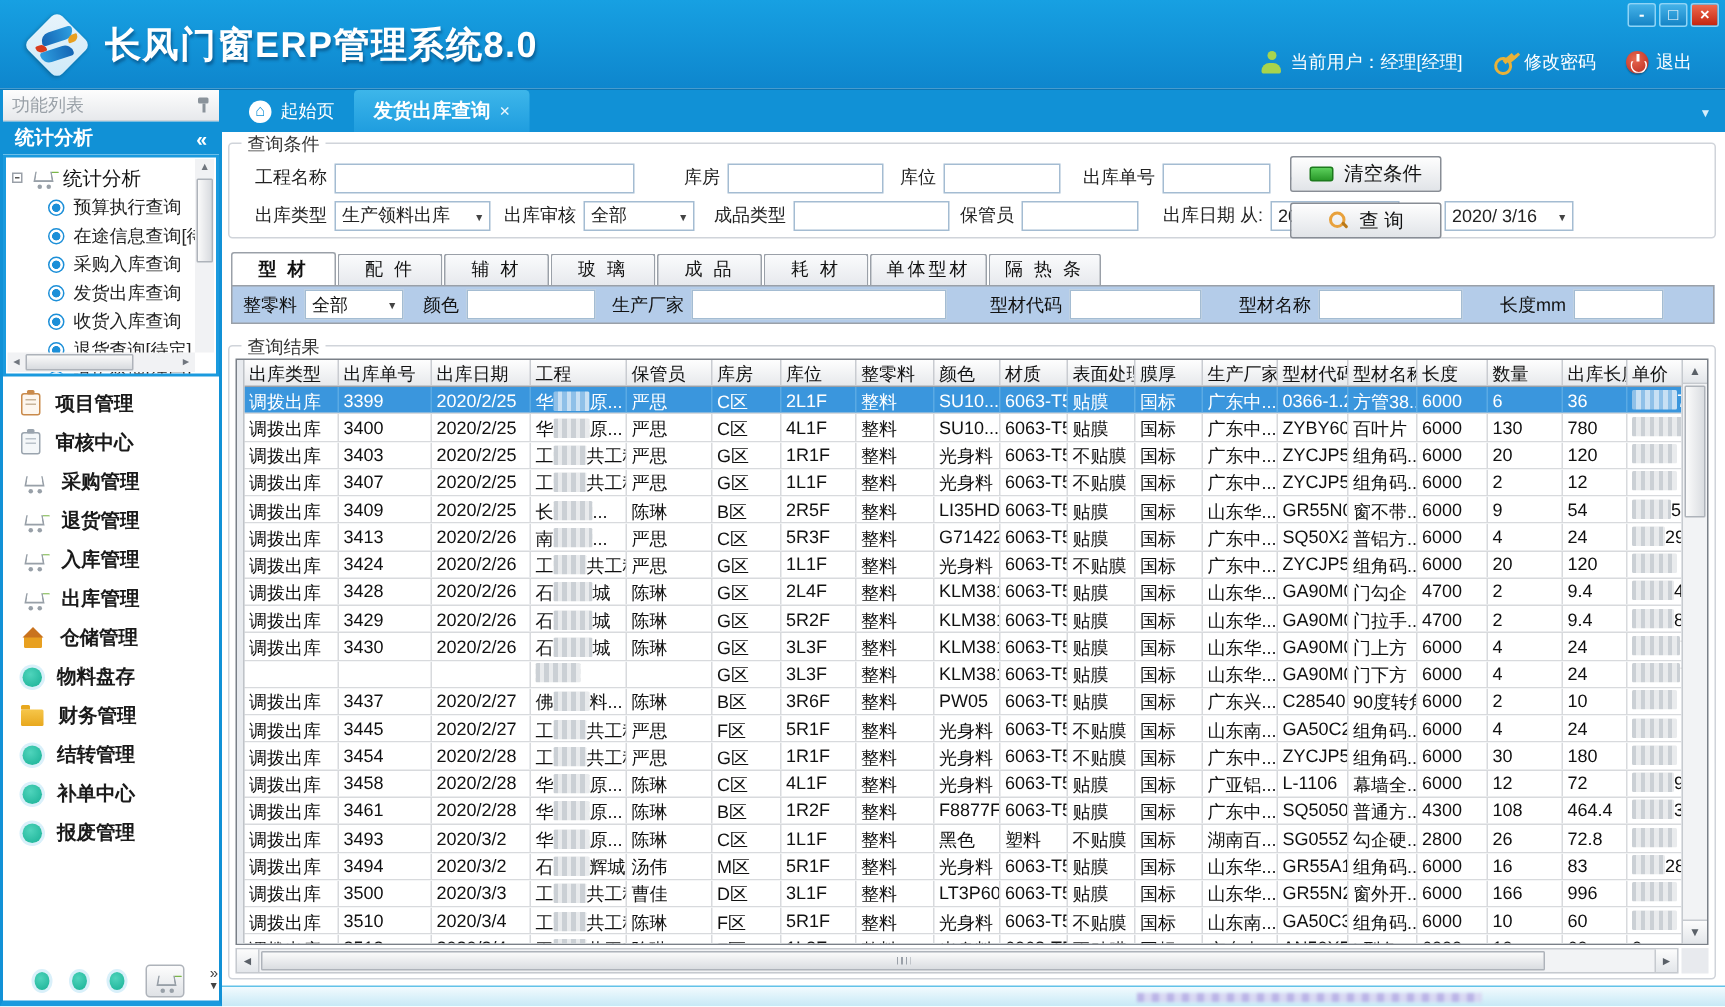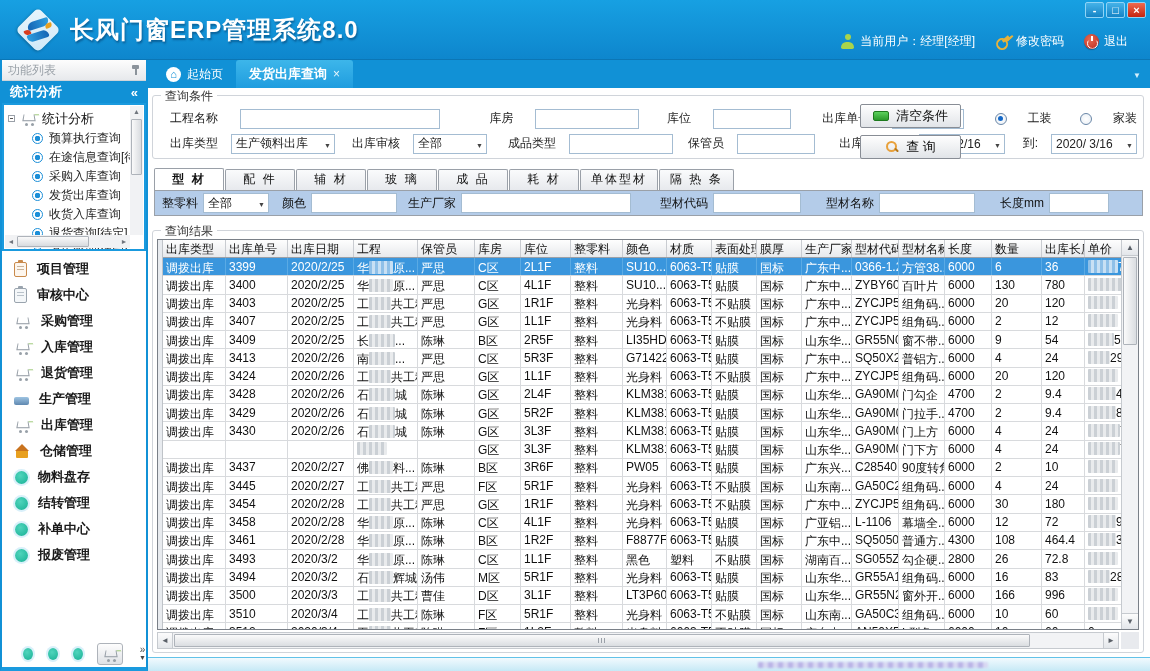--- a/index.html
+++ b/index.html
@@ -87,21 +87,21 @@
   .tab .home-ic { width:15px; height:15px; border-radius:50%; background:#fff; color:#1191d6; font-size:11px; line-height:15px; text-align:center; }
   .tab.active { background:linear-gradient(#3db6ea,#1f9ddf); font-weight:bold; font-size:13px; border-radius:3px 3px 0 0; }
   .tab .x { font-weight:normal; font-size:12px; color:#e8f6fd; }
   .tab-caret { position:absolute; right:9px; top:11px; color:#d5eefb; font-size:8px; }
 
   
   .content { flex:1; background:#fff; padding:5px 3px 0 2px; display:flex; flex-direction:column; min-height:0; position:relative; }
   .groupbox { border:1px solid #d0d4da; border-radius:3px; position:relative; margin:2px 3px 0 2px; }
   .groupbox>.glabel { position:absolute; top:-8px; left:8px; background:#fff; padding:0 4px; font-size:12px; color:#333; }
   .qbox { height:64px; padding:10px 6px 4px 8px; }
-  .qrow { display:flex; align-items:center; height:25px; font-size:12px; color:#222; white-space:nowrap;justify-content:space-between; }
+  .qrow { display:flex; align-items:center; height:25px; font-size:12px; color:#222; white-space:nowrap; }
   .ql { text-align:right; flex:none; padding-right:5px; }
   .tin { height:20px; border:1px solid #a4bcd2; background:#fff; flex:none; }
   .selbox { height:20px; border:1px solid #a4bcd2; background:#fff; flex:none; display:flex; align-items:center; padding-left:4px; position:relative; }
   .selbox .car { position:absolute; right:3px; top:7px; font-size:7px; color:#444; }
   .radio { width:12px; height:12px; border-radius:50%; border:1px solid #6a87a8; background:radial-gradient(#fff,#e8eef4); position:relative; flex:none; }
   .radio.on::after { content:""; position:absolute; inset:2.5px; background:#1468c8; border-radius:50%; }
   .qbtns { position:absolute; right:182px; top:8px; display:flex; flex-direction:column; gap:7px; z-index:3; }
   .btn { height:24px; display:flex; align-items:center; gap:7px; padding:0 12px; background:linear-gradient(#fefefe,#e1e4e8); border:1px solid #888d95; border-radius:2px; font-size:13px; color:#111; box-shadow:inset 0 1px 0 #fff; cursor:default; }
   .ic-clear { width:16px; height:10px; background:linear-gradient(#5cd05c,#2a9a2a); border:1px solid #1d7a1d; border-radius:2px; }
   .ic-mag { width:14px; height:14px; position:relative; }
@@ -245,41 +245,41 @@
           <div class="menu-item">
             <span class="mi i-clip v-gray"></span>
             <span>审核中心</span>
           </div>
           <div class="menu-item">
             <span class="mi i-cart"></span>
             <span>采购管理</span>
           </div>
           <div class="menu-item">
             <span class="mi i-cart v-dot"></span>
+            <span>退货管理</span>
+          </div>
+          <div class="menu-item">
+            <span class="mi i-cart v-dot"></span>
             <span>入库管理</span>
-          </div>
-          <div class="menu-item">
-            <span class="mi i-cart v-dot"></span>
-            <span>退货管理</span>
-          </div>
-          <div class="menu-item">
-            <span class="mi i-machine"></span>
-            <span>生产管理</span>
           </div>
           <div class="menu-item">
             <span class="mi i-cart v-dot"></span>
             <span>出库管理</span>
           </div>
           <div class="menu-item">
             <span class="mi i-house"></span>
             <span>仓储管理</span>
           </div>
           <div class="menu-item">
             <span class="mi i-circle"></span>
             <span>物料盘存</span>
+          </div>
+          <div class="menu-item">
+            <span class="mi i-folder"></span>
+            <span>财务管理</span>
           </div>
           <div class="menu-item">
             <span class="mi i-circle"></span>
             <span>结转管理</span>
           </div>
           <div class="menu-item">
             <span class="mi i-circle"></span>
             <span>补单中心</span>
           </div>
           <div class="menu-item">

